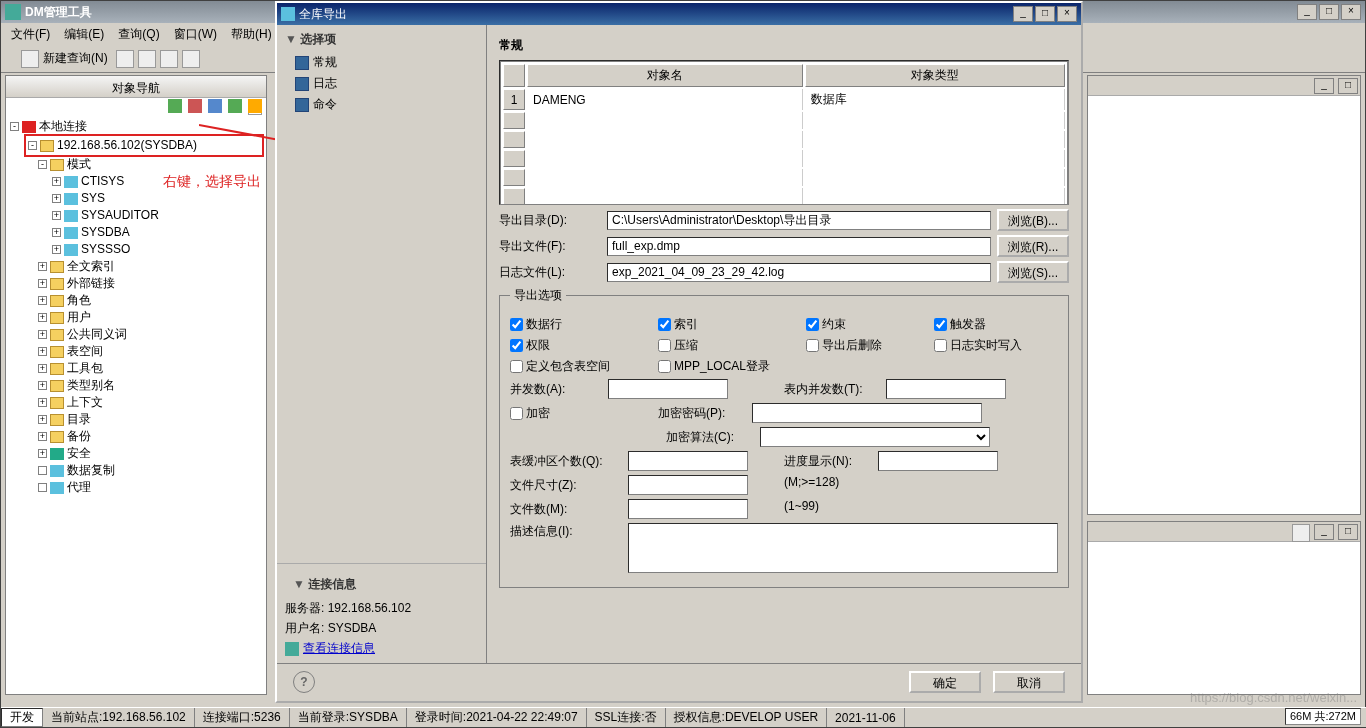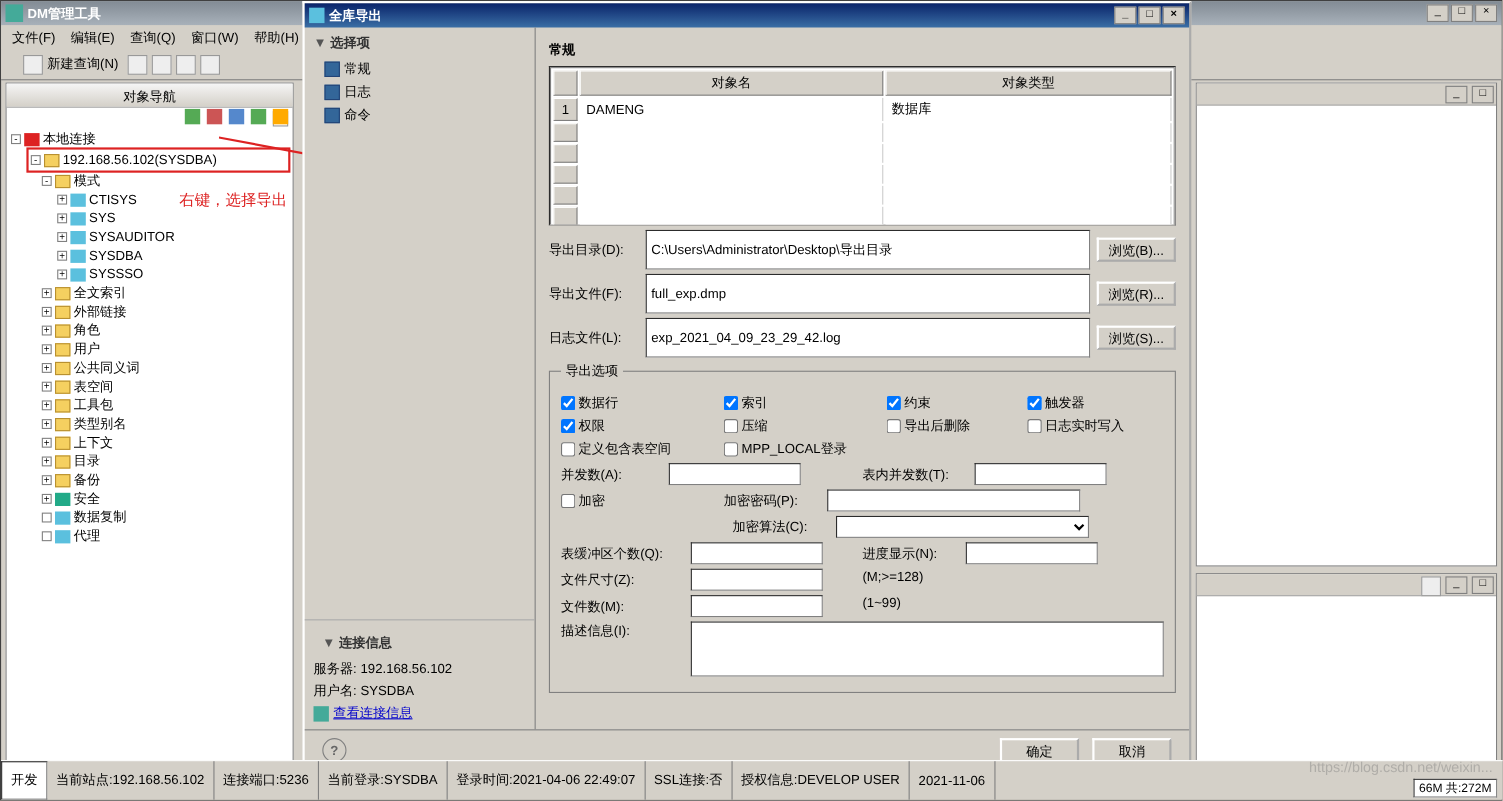--- a/index.html
+++ b/index.html
@@ -32,39 +32,39 @@
 .tree .ic-db { width: 14px; height: 12px; background: #f5d060; border: 1px solid #b89030; }
 .tree .ic-fold { width: 14px; height: 12px; background: #f5d060; border: 1px solid #b89030; }
 .tree .ic-sch { width: 14px; height: 12px; background: #5bc0de; }
 .tree .ic-shield { width: 14px; height: 12px; background: #2a8; }
 .tree .ic-stack { width: 14px; height: 12px; background: #5bc0de; }
 .tree .highlighted { border: 2px solid #d22; padding: 1px 2px; margin: -1px -2px; }
 .annotation { position: absolute; color: #d22; font-size: 14px; }
 
 
 .dialog { position: absolute; left: 274px; top: 0; width: 808px; height: 702px; background: #d4d0c8; border: 2px outset #fff; }
-.dlg-title { height: 22px; background: linear-gradient(#0a246a,#3a6ea5); color: #fff; display: flex; align-items: center; padding: 0 4px; font-weight: bold; }
+.dlg-title { height: 22px; background: linear-gradient(#0a246a,#3a6ea5); color: #fff; display: flex; align-items: center; padding: 0 4px; font-weight: normal; }
 .dlg-title .icon { width: 14px; height: 14px; background: #5bc0de; margin-right: 4px; }
 .dlg-title .gap { flex: 1; }
 .dlg-body { display: flex; height: calc(100% - 60px); }
 .dlg-left { width: 210px; border-right: 1px solid #808080; display: flex; flex-direction: column; }
 .dlg-right { flex: 1; padding: 12px; overflow: hidden; }
 .sect-h { font-weight: bold; color: #333; padding: 6px 8px 4px; }
 .sect-h::before { content: "▼ "; color: #555; }
 .nav-item { display: flex; align-items: center; gap: 4px; padding: 2px 18px; }
 .nav-item .ic { width: 14px; height: 14px; background: #369; border: 1px solid #247; }
 .tbl { border: 1px solid #808080; width: 100%; background: #fff; }
 .tbl-wrap { height: 145px; overflow: hidden; border: 1px inset #808080; }
 .tbl th { background: #d4d0c8; border: 1px solid #fff; border-right-color: #808080; border-bottom-color: #808080; padding: 2px 6px; font-weight: normal; }
 .tbl td { border-right: 1px solid #ccc; padding: 2px 6px; background: #fff; height: 17px; }
 .tbl .rowhdr { background: #d4d0c8; width: 22px; text-align: center; border: 1px solid #fff; border-right-color: #808080; border-bottom-color: #808080; }
 
 .form-row { display: flex; align-items: center; margin: 4px 0; gap: 6px; }
 .form-row label { width: 82px; }
-.form-row input[type=text] { flex: 1; border: 1px inset #808080; background: #fff; padding: 2px 4px; height: 36px; }
+.form-row input[type=text] { flex: 1; border: 1px inset #808080; background: #fff; padding: 2px 4px; height: 19px; margin-left: 20px; }
 .btn { background: #d4d0c8; border: 2px outset #fff; padding: 2px 8px; min-width: 72px; height: 22px; }
 fieldset { border: 1px solid #808080; padding: 8px 10px 10px; }
 legend { padding: 0 4px; }
 .chk-row { display: flex; gap: 8px; margin: 4px 0; }
 .chk-row label { display: flex; align-items: center; gap: 3px; width: 140px; }
 .chk-row label.w2 { width: 120px; }
 .chk-row input[type=text] { width: 120px; border: 1px inset #808080; height: 20px; background: #fff; }
 .chk-row select { width: 230px; border: 1px inset #808080; height: 20px; background: #fff; }
 textarea.desc { width: 100%; height: 50px; border: 1px inset #808080; background: #fff; resize: none; }
 
@@ -75,21 +75,21 @@
 
 .dlg-footer { height: 36px; border-top: 1px solid #808080; display: flex; align-items: center; padding: 0 16px; gap: 12px; }
 .help-icon { width: 22px; height: 22px; border: 1px solid #808080; border-radius: 50%; text-align: center; line-height: 20px; color: #666; font-weight: bold; }
 
 
 .right-blank { position: absolute; left: 1086px; top: 74px; width: 274px; height: 440px; background: #fff; border: 1px solid #808080; }
 .rb-head { height: 20px; background: #d4d0c8; border-bottom: 1px solid #aaa; display:flex; justify-content:flex-end; padding:2px; gap:2px;}
 .right-blank2 { position: absolute; left: 1086px; top: 520px; width: 274px; height: 174px; background: #fff; border: 1px solid #808080; }
 
 
-.status { position: absolute; left: 0; bottom: 0; width: 1366px; height: 36px; background: #d4d0c8; border-top: 1px solid #fff; display: flex; align-items: center; font-size: 11px; }
+.status { position: absolute; left: 0; bottom: 0; width: 1366px; height: 20px; background: #d4d0c8; border-top: 1px solid #fff; display: flex; align-items: center; font-size: 11px; }
 .status span { border-right: 1px solid #808080; padding: 0 8px; height: 100%; display: flex; align-items: center; }
 .status .pill { background: #fff; border: 1px inset #808080; }
 
 .arrow { position: absolute; pointer-events: none; }
 .watermark { position: absolute; right: 8px; bottom: 22px; color: rgba(120,120,120,.4); font-size: 13px; }
 .mem { position:absolute; right:4px; bottom:2px; border:1px inset #888; background:#fff; padding:0 4px; font-size:11px;}
 </style>
 </head>
 <body>
 
@@ -459,20 +459,20 @@
         <div class="winbtn">_</div>
         <div class="winbtn">□</div>
       </div>
   </div>
 
   <div class="status">
     <span class="pill">开发</span>
     <span>当前站点:192.168.56.102</span>
     <span>连接端口:5236</span>
     <span>当前登录:SYSDBA</span>
-    <span>登录时间:2021-04-06 22:49:07</span>
+    <span>登录时间:2021-04-22 22:49:07</span>
     <span>SSL连接:否</span>
     <span>授权信息:DEVELOP USER</span>
     <span>2021-11-06</span>
   </div>
   <div class="mem">66M 共:272M</div>
   <div class="watermark">https://blog.csdn.net/weixin...</div>
 </div>
 
 </body></html>

